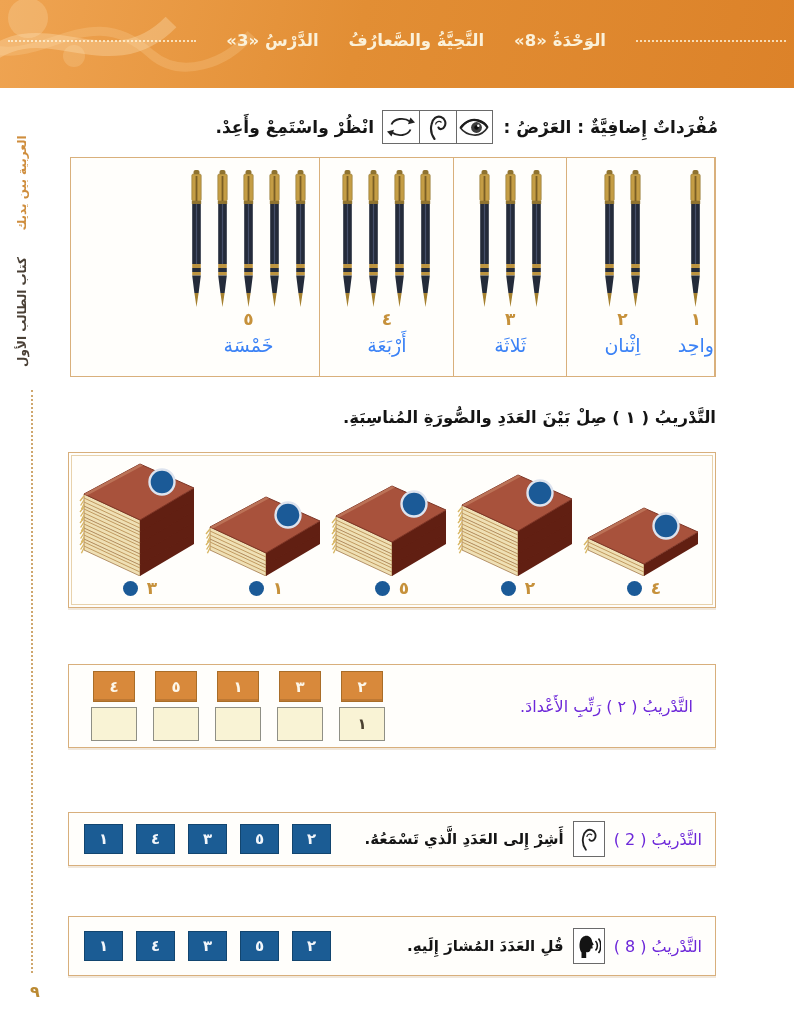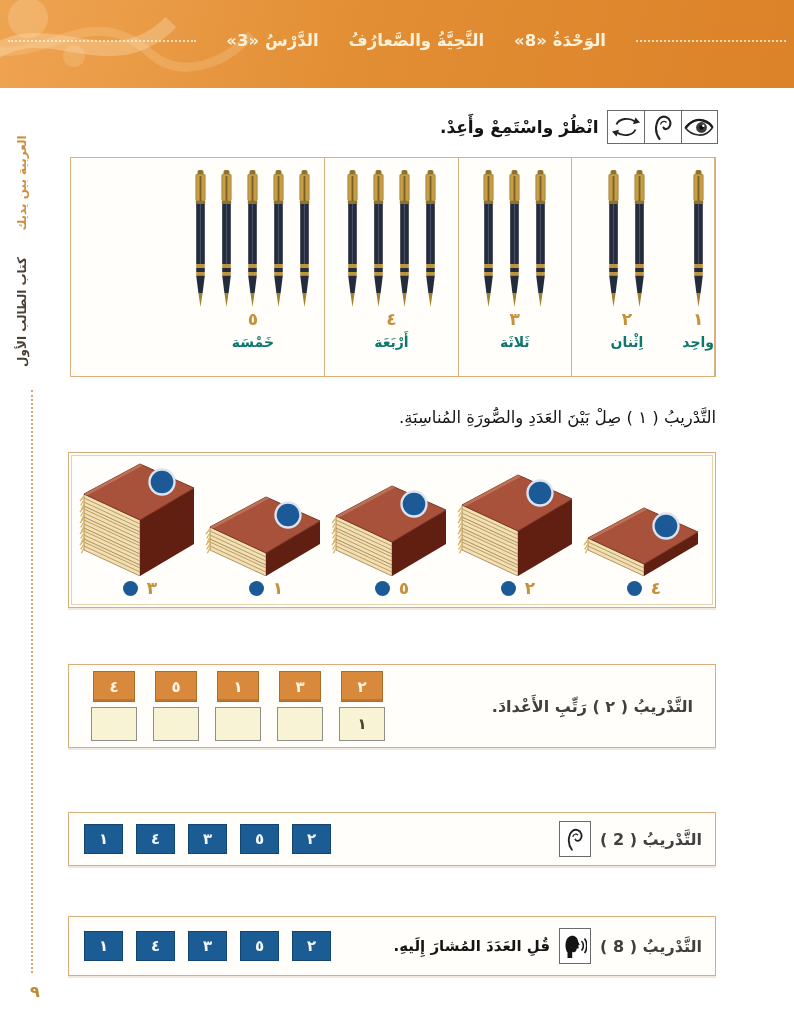--- a/index.html
+++ b/index.html
@@ -37,39 +37,39 @@
     display:flex;direction:rtl;background:#fffefb}
   .vocab-col{display:flex;flex-direction:column;align-items:center}
   .vocab-col:nth-child(2){flex:0 0 17.2%}
   .vocab-col:nth-child(3){flex:0 0 17.5%}
   .vocab-col:nth-child(4){flex:0 0 20.8%}
   .vocab-col:nth-child(5){flex:0 0 22.2%}
   .vocab-col:nth-child(6){flex:1}
   .vocab-col:not(:nth-child(2)){border-right:1px solid #d9b07c}
   .pens{flex:1;display:flex;align-items:flex-start;justify-content:center;gap:9px;padding-top:11px}
   .vnum{height:27px;color:#c6913b;font-weight:bold;font-size:17px;line-height:24px}
-  .vword{height:42px;color:#0f766e;font-weight:bold;font-size:14px}
+  .vword{height:42px;color:#3b82f6;font-weight:normal;font-size:19px}
 
   
-  .ex1-title{position:absolute;right:78px;top:408px;direction:rtl;font-weight:normal;font-size:16.5px;color:#141414}
+  .ex1-title{position:absolute;right:78px;top:408px;direction:rtl;font-weight:bold;font-size:16.5px;color:#141414}
   .exbox{position:absolute;left:68px;width:648px;background:#fffefb;border:1px solid #d8af7c;
     box-shadow:0 2px 0 rgba(210,180,140,.3)}
   .exbox.ex1{top:452px;height:156px;outline:1px solid #e8d2ac;outline-offset:-4px}
   .exbox.ex2{top:664px;height:84px}
   .exbox.ex3{top:812px;height:54px}
   .exbox.ex4{top:916px;height:60px}
 
   .ex1-row{display:flex;direction:rtl;height:100%;align-items:flex-end;padding:6px 8px 10px}
   .stack-cell{flex:1;display:flex;flex-direction:column;align-items:center;justify-content:flex-end;gap:3px}
   .stack-cap{display:flex;direction:rtl;align-items:center;gap:9px;height:18px}
   .stack-num{color:#c6913b;font-weight:bold;font-size:17px;line-height:16px}
   .cap-dot{width:15px;height:15px;border-radius:50%;background:#1b5a97;display:inline-block}
 
   .ex2-row{display:flex;direction:rtl;align-items:center;height:100%;padding:0 22px;justify-content:space-between}
-  .ex-title{font-weight:bold;font-size:16px;color:#404040;white-space:nowrap}
+  .ex-title{font-weight:normal;font-size:16px;color:#6d28d9;white-space:nowrap}
   .tilegrid{display:flex;direction:rtl;gap:16px}
   .tile-col{display:flex;flex-direction:column;gap:5px;align-items:center}
   .tile{display:flex;align-items:center;justify-content:center;font-weight:bold;font-size:15px}
   .tile.orange{width:42px;height:31px;background:#d8893b;border:1px solid #a96d28;color:#fdf7ea;
     box-shadow:inset 0 -2px 0 rgba(0,0,0,.12)}
   .tile.cream{width:46px;height:34px;background:#f9f3d5;border:1px solid #8f8f85;color:#4a4030}
 
   .ex-row{display:flex;direction:rtl;align-items:center;height:100%;padding:0 13px;gap:9px;white-space:nowrap}
   .mini-icon{flex:0 0 auto;width:32px;height:36px;border:1.5px solid #6a6a6a;background:#fff;
     display:flex;align-items:center;justify-content:center}
@@ -99,20 +99,21 @@
       <span class="hdots l"></span>
     </div>
   </header>
 
   <div class="spine-series">العربية بين يديك</div>
   <div class="spine-book">كتاب الطالب الأول</div>
   <div class="spine-dots"></div>
   <div class="page-num">٩</div>
 
   <div class="intro">
+    <span>مُفْرَداتٌ إِضافِيَّةٌ : العَرْضُ :</span>
     <span class="icon-strip">
       <span class="icon-cell">
         <svg width="30" height="21" viewBox="0 0 30 21">
           <path d="M1.5 11 C 7 3.5 14 2 19 3.5 C 24 5 27.5 8.5 28.5 10.5 C 25 16 19.5 18.5 14.5 18 C 9.5 17.5 4.5 15 1.5 11 Z" fill="#fdfdfd" stroke="#2b2b2b" stroke-width="1.6"></path>
           <circle cx="17.5" cy="10.5" r="5.4" fill="#3c3c3c"></circle>
           <circle cx="17.5" cy="10.5" r="2.2" fill="#0c0c0c"></circle>
           <circle cx="19.3" cy="8.8" r="1.2" fill="#fff"></circle>
           <path d="M1.5 11 C 7 3.5 14 2 19 3.5 C 24 5 27.5 8.5 28.5 10.5" fill="none" stroke="#1c1c1c" stroke-width="2.4"></path>
         </svg>
       </span>
@@ -598,20 +599,21 @@
 
   <div class="exbox ex3">
     <div class="ex-row">
       <div class="ex-title">التَّدْريبُ ( 2 )</div>
       <span class="mini-icon">
         <svg width="16" height="25" viewBox="0 0 18 27">
           <path d="M5.5 25 C 2.5 21 1.5 15 2.5 10.5 C 3.5 4.5 8 1.5 12 3 C 16 4.5 17.5 9 15.5 12.5 C 14 15.5 10.5 16 9.5 13.5" fill="none" stroke="#222" stroke-width="2.1" stroke-linecap="round"></path>
           <path d="M6.5 10.5 C 7 7.5 10.5 6.5 12.5 8.5" fill="none" stroke="#222" stroke-width="1.3"></path>
         </svg>
       </span>
+      <div class="instruction">أَشِرْ إِلى العَدَدِ الَّذي تَسْمَعُهُ.</div>
       <div class="bluetiles">
         <div class="tile blue">٢</div>
           <div class="tile blue">٥</div>
           <div class="tile blue">٣</div>
           <div class="tile blue">٤</div>
           <div class="tile blue">١</div>
       </div>
     </div>
   </div>
 

